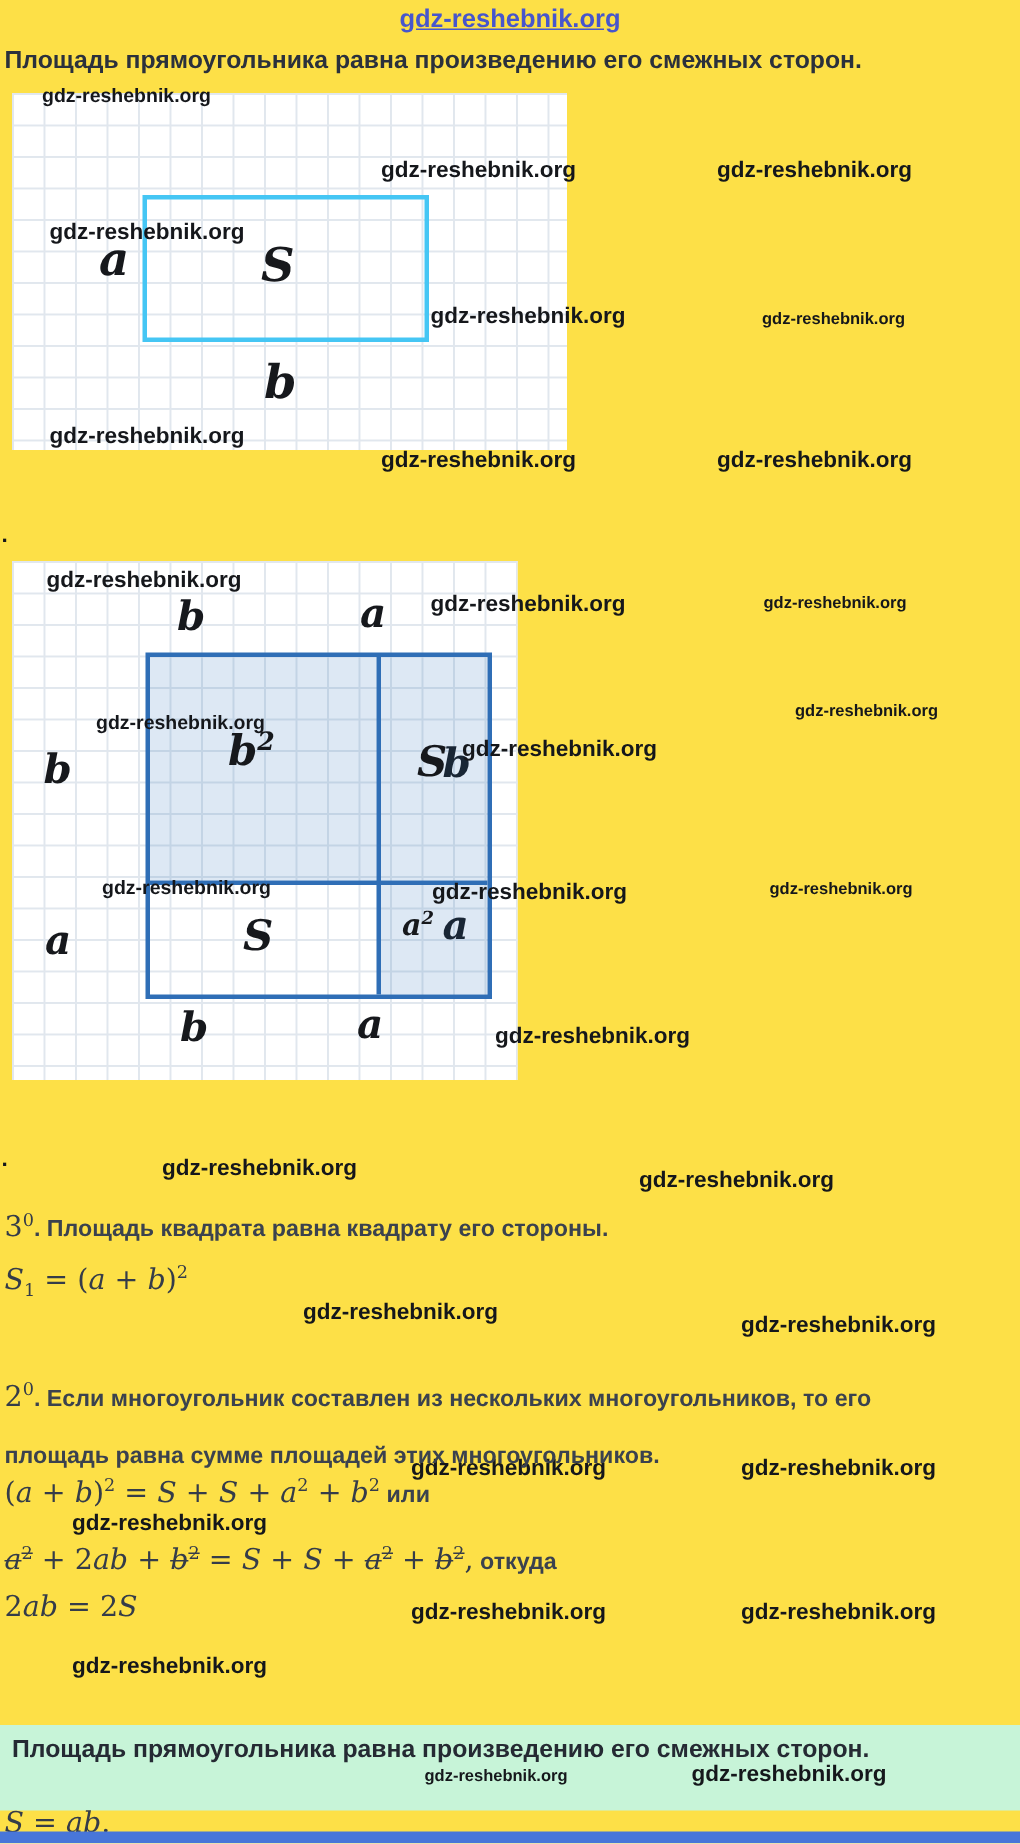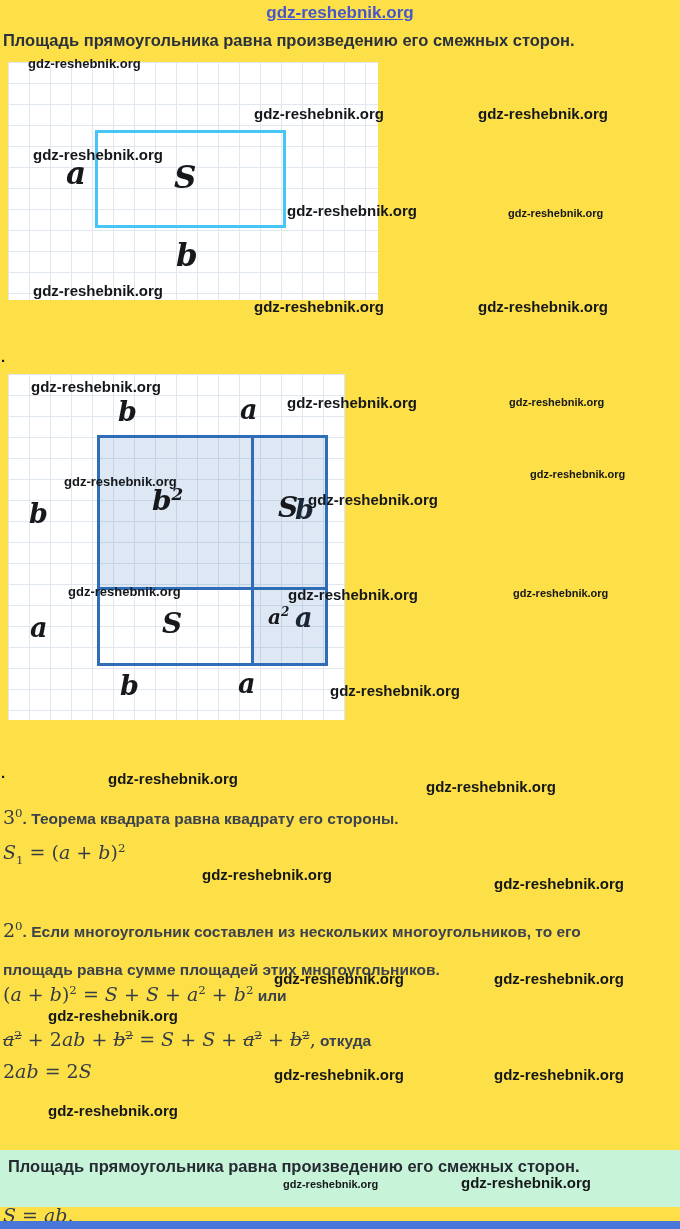--- a/index.html
+++ b/index.html
@@ -145,21 +145,21 @@
   <span class="wm" style="left:426px;top:778px">gdz-reshebnik.org</span>
   <span class="wm" style="left:202px;top:866px">gdz-reshebnik.org</span>
   <span class="wm" style="left:494px;top:875px">gdz-reshebnik.org</span>
   <span class="wm" style="left:274px;top:970px">gdz-reshebnik.org</span>
   <span class="wm" style="left:494px;top:970px">gdz-reshebnik.org</span>
   <span class="wm" style="left:48px;top:1007px">gdz-reshebnik.org</span>
   <span class="wm" style="left:274px;top:1066px">gdz-reshebnik.org</span>
   <span class="wm" style="left:494px;top:1066px">gdz-reshebnik.org</span>
   <span class="wm" style="left:48px;top:1102px">gdz-reshebnik.org</span>
 
-  <div class="pline" style="top:806px"><span class="seg-mn">3</span><sup class="seg-sup">0</sup><span class="seg-txt">. Теорема квадрата равна квадрату его стороны.</span></div>
+  <div class="pline" style="top:806px"><span class="seg-mn">3</span><sup class="seg-sup">0</sup><span class="seg-txt">. Площадь квадрата равна квадрату его стороны.</span></div>
   <div class="pline" style="top:841px"><span class="seg-mi">S</span><sub class="seg-sub">1</sub><span class="seg-mn"> = (</span><span class="seg-mi">a</span><span class="seg-mn"> + </span><span class="seg-mi">b</span><span class="seg-mn">)</span><sup class="seg-sup">2</sup></div>
   <div class="pline pwrap" style="top:908px"><span class="seg-mn">2</span><sup class="seg-sup">0</sup><span class="seg-txt">. Если многоугольник составлен из нескольких многоугольников, то его площадь равна сумме площадей этих многоугольников.</span></div>
   <div class="pline" style="top:983px"><span class="seg-mn">(</span><span class="seg-mi">a</span><span class="seg-mn"> + </span><span class="seg-mi">b</span><span class="seg-mn">)</span><sup class="seg-sup">2</sup><span class="seg-mn"> = </span><span class="seg-mi">S</span><span class="seg-mn"> + </span><span class="seg-mi">S</span><span class="seg-mn"> + </span><span class="seg-mi">a</span><sup class="seg-sup">2</sup><span class="seg-mn"> + </span><span class="seg-mi">b</span><sup class="seg-sup">2</sup><span class="seg-txt"> или</span></div>
   <div class="pline" style="top:1028px"><span class="seg-mi-st">a</span><sup class="seg-sup-st">2</sup><span class="seg-mn"> + 2</span><span class="seg-mi">ab</span><span class="seg-mn"> + </span><span class="seg-mi-st">b</span><sup class="seg-sup-st">2</sup><span class="seg-mn"> = </span><span class="seg-mi">S</span><span class="seg-mn"> + </span><span class="seg-mi">S</span><span class="seg-mn"> + </span><span class="seg-mi-st">a</span><sup class="seg-sup-st">2</sup><span class="seg-mn"> + </span><span class="seg-mi-st">b</span><sup class="seg-sup-st">2</sup><span class="seg-mn">,</span><span class="seg-txt"> откуда</span></div>
   <div class="pline" style="top:1060px"><span class="seg-mn">2</span><span class="seg-mi">ab</span><span class="seg-mn"> = 2</span><span class="seg-mi">S</span></div>
 
   <div class="theorem-box">
     <div class="theorem-text">Площадь прямоугольника равна произведению его смежных сторон.</div>
   </div>
   <span class="wm wm-sm" style="left:283px;top:1178px">gdz-reshebnik.org</span>

